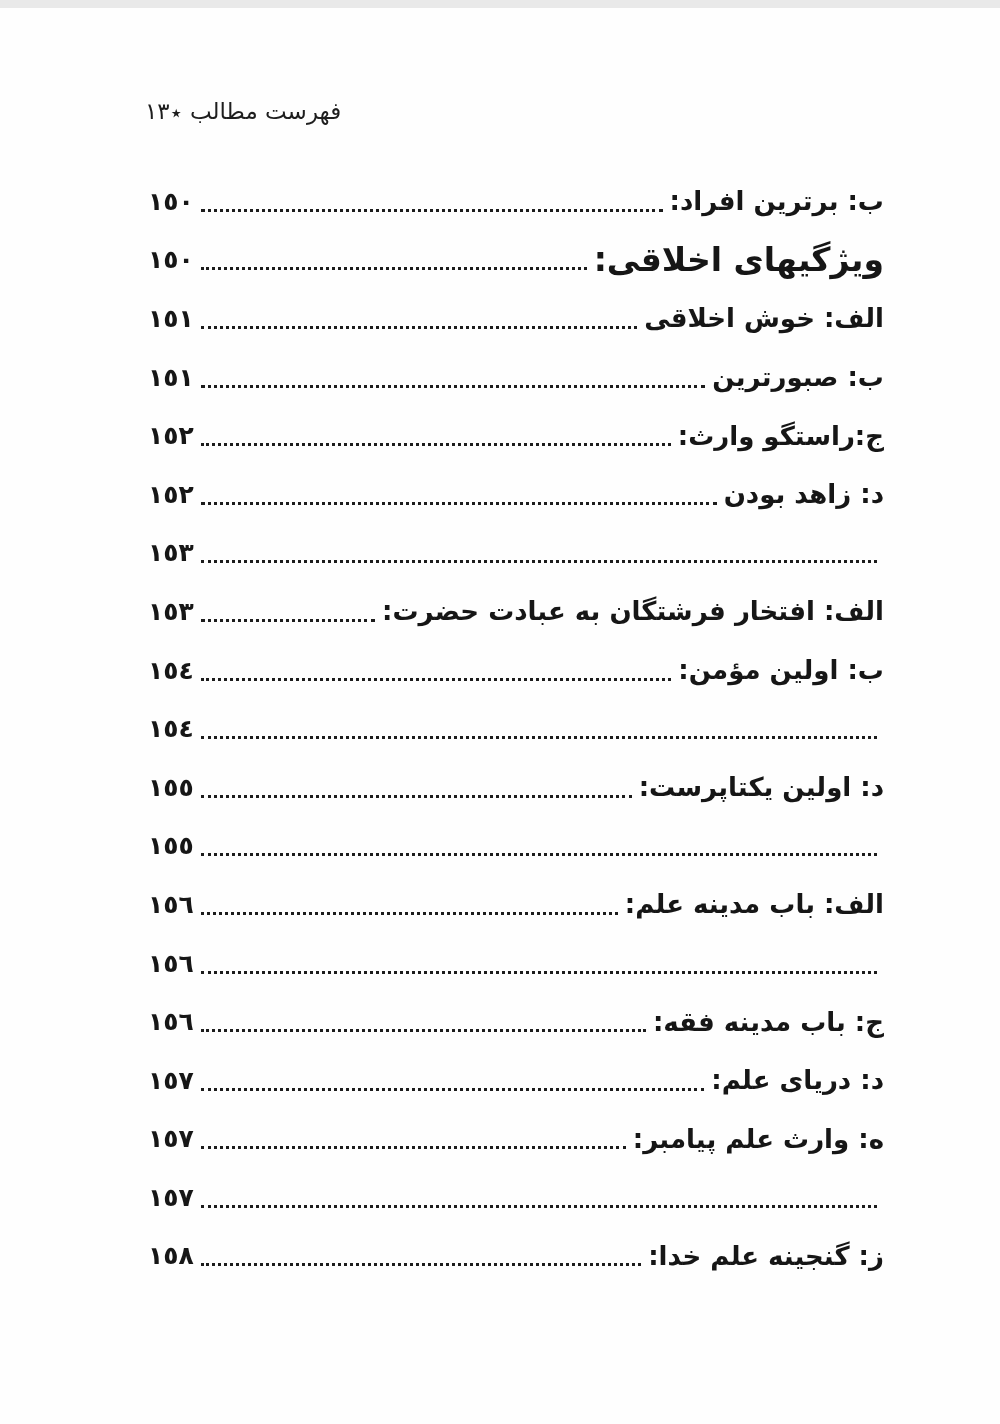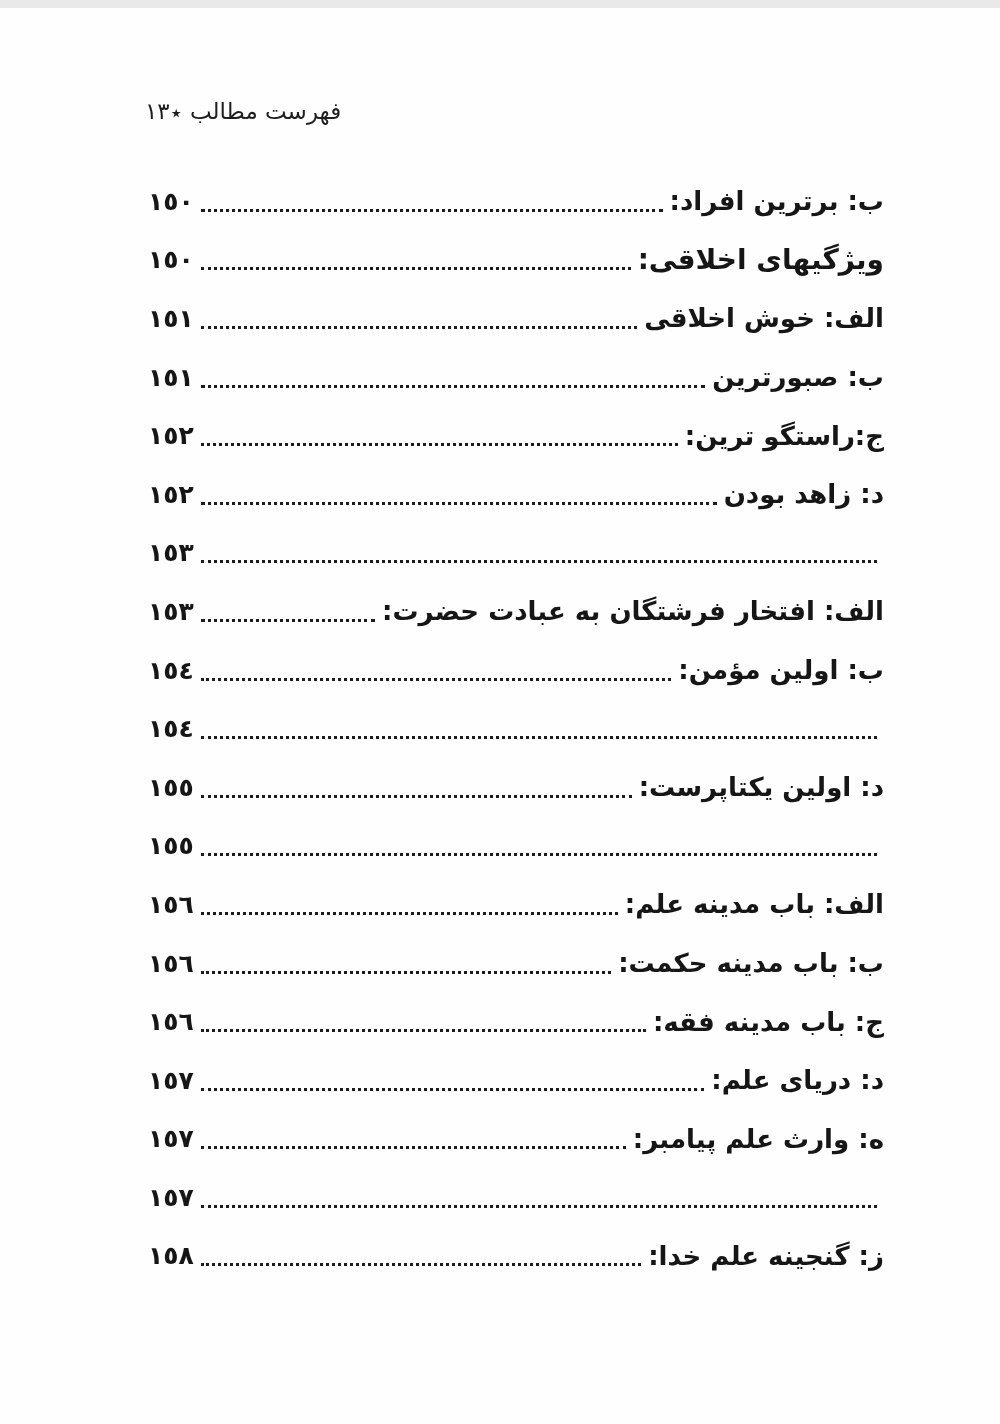--- a/index.html
+++ b/index.html
@@ -40,21 +40,21 @@
   }
   .toc-row {
     height: 58.6px;
     display: flex;
     align-items: center;
     font-size: 26px;
     font-weight: 700;
     color: #161616;
   }
   .toc-row.heading .toc-title {
-    font-size: 28px;
+    font-size: 33px;
   }
   .toc-title {
     white-space: nowrap;
     line-height: 1;
   }
   .toc-leader {
     flex: 1 1 auto;
     height: 0;
     border-bottom: 3.3px dotted #1c1c1c;
     transform: translateY(9px);
@@ -99,21 +99,21 @@
       <span class="toc-page">١٥١</span>
     </div>
 
     <div class="toc-row">
       <span class="toc-title">ب: صبورترین</span>
       <span class="toc-leader"></span>
       <span class="toc-page">١٥١</span>
     </div>
 
     <div class="toc-row">
-      <span class="toc-title">ج:راستگو ترین:</span>
+      <span class="toc-title">ج:راستگو وارث:</span>
       <span class="toc-leader"></span>
       <span class="toc-page">١٥٢</span>
     </div>
 
     <div class="toc-row">
       <span class="toc-title">د: زاهد بودن</span>
       <span class="toc-leader"></span>
       <span class="toc-page">١٥٢</span>
     </div>
 
@@ -150,21 +150,20 @@
       <span class="toc-page">١٥٥</span>
     </div>
 
     <div class="toc-row">
       <span class="toc-title">الف: باب مدینه علم:</span>
       <span class="toc-leader"></span>
       <span class="toc-page">١٥٦</span>
     </div>
 
     <div class="toc-row">
-      <span class="toc-title">ب: باب مدینه حکمت:</span>
       <span class="toc-leader"></span>
       <span class="toc-page">١٥٦</span>
     </div>
 
     <div class="toc-row">
       <span class="toc-title">ج: باب مدینه فقه:</span>
       <span class="toc-leader"></span>
       <span class="toc-page">١٥٦</span>
     </div>
 

